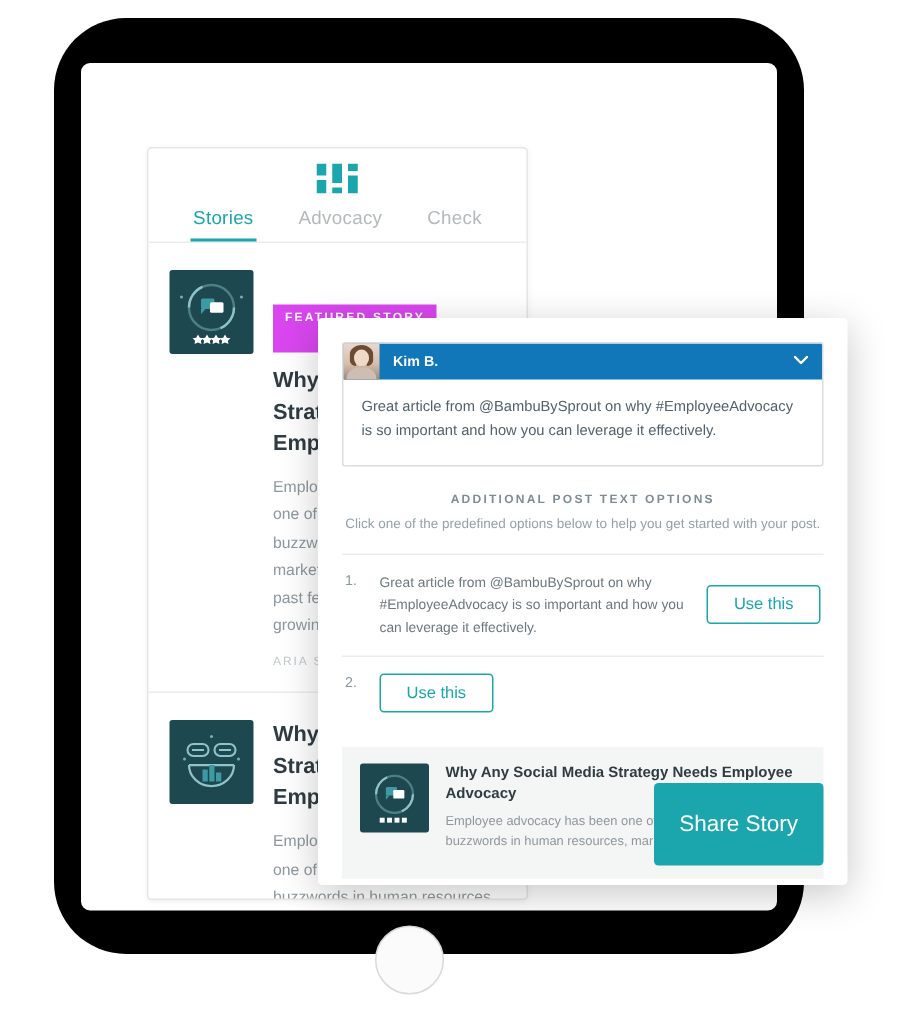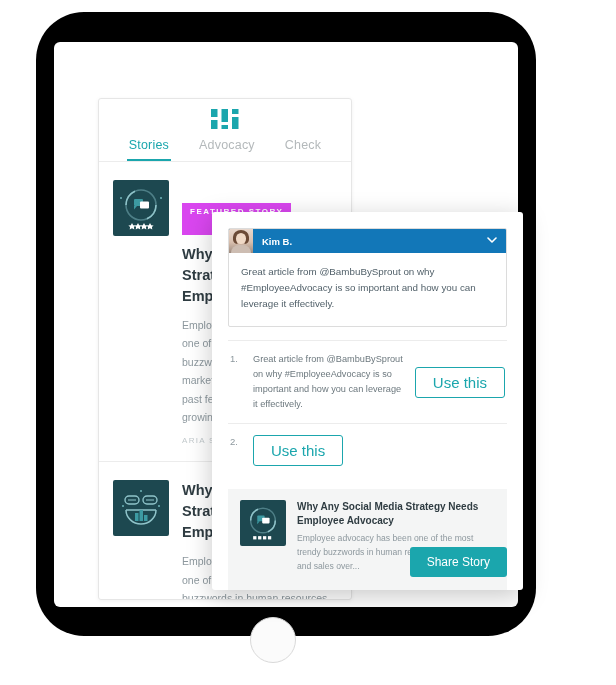--- a/index.html
+++ b/index.html
@@ -143,21 +143,21 @@
     font-size: 8px;
     letter-spacing: 1.3px;
     color: #c2c9cc;
   }
 
   
   #modal {
     position: absolute;
     left: 212px;
     top: 212px;
-    width: 311px;
+    width: 353px;
     height: 378px;
     background: #ffffff;
     border-radius: 3px;
     box-shadow: 0 6px 26px rgba(0,0,0,0.22);
     overflow: hidden;
   }
   #composer {
     margin: 16px 16px 0 16px;
     border: 1px solid #dcdcdc;
     border-radius: 2px;
@@ -261,21 +261,21 @@
     flex: 1 1 auto;
     font-size: 9.2px;
     color: #6c787e;
     line-height: 1.62;
   }
   .use-btn {
     flex: 0 0 auto;
     border: 1px solid #1ba6ad;
     color: #1ba6ad;
     background: #ffffff;
-    font-size: 15px;
+    font-size: 11px;
     padding: 6px 17px;
     border-radius: 3px;
     cursor: pointer;
     font-family: "Liberation Sans", sans-serif;
     white-space: nowrap;
   }
 
   #preview {
     margin: 12px 16px 0 16px;
     background: #f4f5f5;
@@ -300,22 +300,22 @@
 
   #modal-footer {
     position: absolute;
     right: 16px;
     bottom: 13px;
   }
   #share-btn {
     background: #1ba6ad;
     color: #ffffff;
     border: none;
-    font-size: 12px;
-    padding: 8px 17px;
+    font-size: 15px;
+    padding: 19px 17px;
     border-radius: 3px;
     cursor: pointer;
     font-family: "Liberation Sans", sans-serif;
   }
 </style>
 </head>
 <body>
 
 <div id="device">
 
@@ -407,20 +407,24 @@
           <div class="body"></div>
       </div>
       <span id="composer-author">Kim B.</span>
       <svg id="chevron" viewBox="0 0 10 10">
         <path d="M1 3 L5 7 L9 3" fill="none" stroke="#ffffff" stroke-width="1.6" stroke-linecap="round" stroke-linejoin="round"></path>
       </svg>
     </div>
     <div id="composer-text">Great article from @BambuBySprout on why #EmployeeAdvocacy is so important and how you can leverage it effectively.</div>
   </div>
 
+  <div id="options-head">
+    <div id="options-title">ADDITIONAL POST TEXT OPTIONS</div>
+    <div id="options-sub">Click one of the predefined options below to help you get started with your post.</div>
+  </div>
 
   <div id="options-list">
     <div class="option-row">
       <div class="option-num">1.</div>
       <div class="option-text">Great article from @BambuBySprout on why #EmployeeAdvocacy is so important and how you can leverage it effectively.</div>
       <button class="use-btn">Use this</button>
     </div>
     <div class="option-row" style="border-bottom:none;">
       <div class="option-num">2.</div>
       <button class="use-btn">Use this</button>

